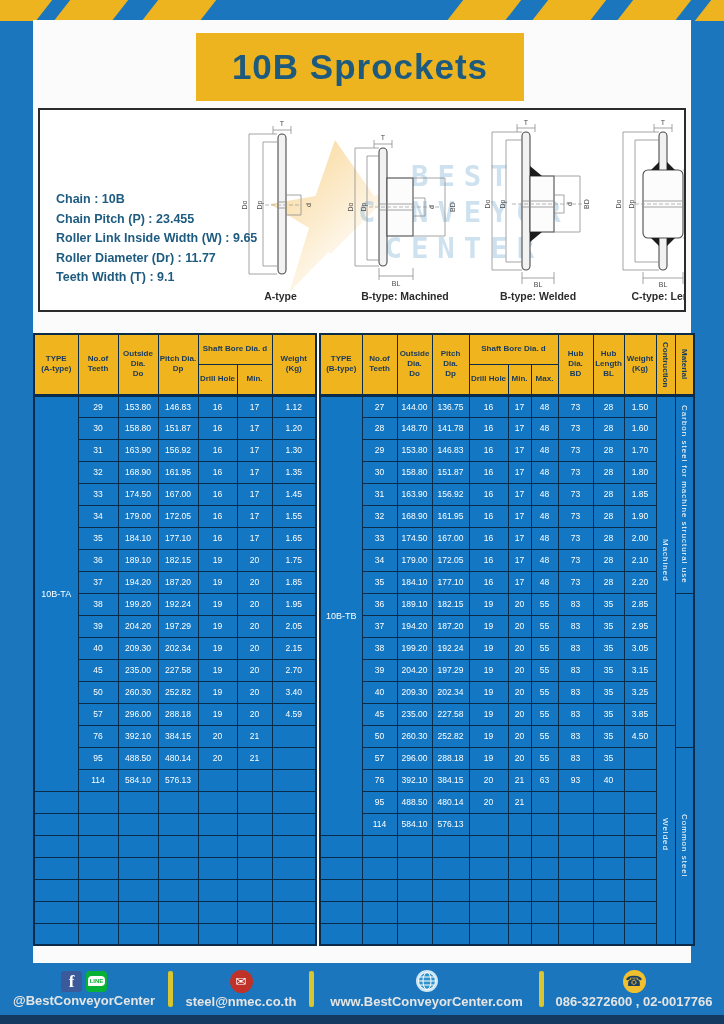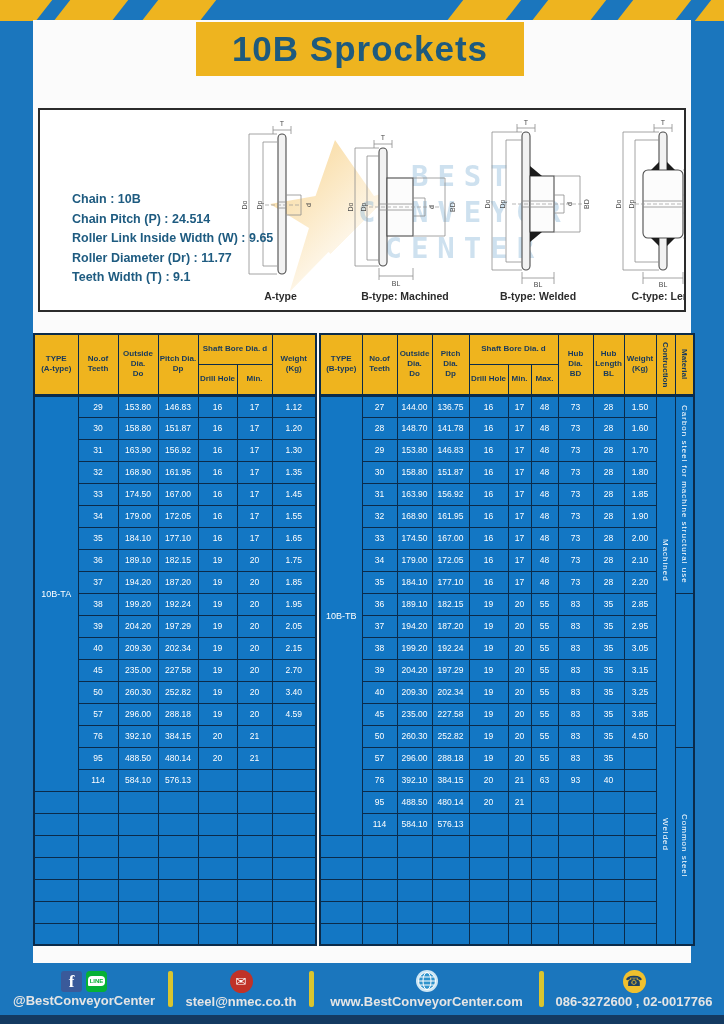--- a/index.html
+++ b/index.html
@@ -10,34 +10,34 @@
   .top-bar { position:absolute; top:0; left:0; width:724px; height:21px; background:#1b76bd; overflow:hidden; }
   .stripe { position:absolute; top:-3px; width:58px; height:27px; background:#eeb41f; transform:skewX(-38deg); }
   .stripe:nth-child(1){ left:-14px; } .stripe:nth-child(2){ left:62px; }
   .stripe:nth-child(3){ left:150px; } .stripe:nth-child(4){ left:455px; }
   .stripe:nth-child(5){ left:540px; } .stripe:nth-child(6){ left:625px; }
   .stripe:nth-child(7){ left:703px; }
 
   
   .sheet { position:absolute; left:33px; top:20px; width:658px; height:943px; background:#fbfbfb; }
 
-  .title-banner { position:absolute; left:163px; top:2px; width:328px; height:54px;
+  .title-banner { position:absolute; left:163px; top:13px; width:328px; height:68px;
     background:#eeb41f; display:flex; align-items:center; justify-content:center; }
   .title-banner span { font-size:35px; font-weight:bold; color:#1d5a7e; letter-spacing:1px; }
 
   
   .spec-box { position:absolute; left:5px; top:88px; width:648px; height:204px;
     background:#ffffff; border:2px solid #2b2b2b; overflow:hidden; }
   .watermark { position:absolute; left:318px; top:48px; font-family:"DejaVu Sans Mono", monospace;
     font-weight:bold; font-size:29px; line-height:36px; letter-spacing:9px;
     color:rgba(125,175,212,0.38); white-space:nowrap; z-index:0; text-align:center; }
   .wm-blob { position:absolute; left:230px; top:30px; width:130px; height:160px; z-index:0;
     background:linear-gradient(135deg, rgba(244,189,84,0.45) 25%, rgba(244,189,84,0.15) 60%, transparent 60%);
     clip-path:polygon(50% 0, 80% 35%, 100% 30%, 70% 60%, 85% 100%, 45% 70%, 15% 95%, 30% 55%, 0 40%, 35% 35%); }
-  .spec-lines { position:absolute; left:16px; top:80px; z-index:2;margin-left:16px; }
+  .spec-lines { position:absolute; left:16px; top:80px; z-index:2; }
   .spec-lines div { font-size:12.5px; font-weight:bold; color:#1e5b80; line-height:19.5px; white-space:nowrap; }
   .figs { position:absolute; left:193px; top:8px; display:flex; gap:17px; z-index:1; }
   .fig { display:flex; flex-direction:column; align-items:center; }
   .fig svg { display:block; }
   .fig .cap { font-size:10.5px; font-weight:600; color:#2c2c2c; margin-top:2px; white-space:nowrap; }
   .dimtxt { font-size:7px; fill:#4a4a4a; font-family:"Liberation Sans",sans-serif; }
   .dim { stroke:#8d8d8d; stroke-width:0.8; fill:none; }
   .shape { stroke:#4d4d4d; stroke-width:1.1; fill:#f2f2f2; }
   .hub { stroke:#4d4d4d; stroke-width:1.1; fill:#fcfcfc; }
   .weld { fill:#1c1c1c; }
@@ -100,21 +100,21 @@
   <div class="spec-box">
     <div class="wm-blob"></div>
     <div class="watermark">
       <div>BEST</div>
         <div>CONVEYOR</div>
         <div>CENTER</div>
     </div>
 
     <div class="spec-lines">
       <div>Chain  :  10B</div>
-      <div>Chain Pitch (P)  :  24.514</div>
+      <div>Chain Pitch (P)  :  23.455</div>
       <div>Roller Link Inside Width (W) : 9.65</div>
       <div>Roller Diameter (Dr)  : 11.77</div>
       <div>Teeth Width (T)  :  9.1</div>
     </div>
 
     <div class="figs">
 
       <div class="fig">
         <svg width="95" height="170" viewBox="0 0 95 170">
           <text class="dimtxt" x="49" y="8" text-anchor="middle">T</text>

